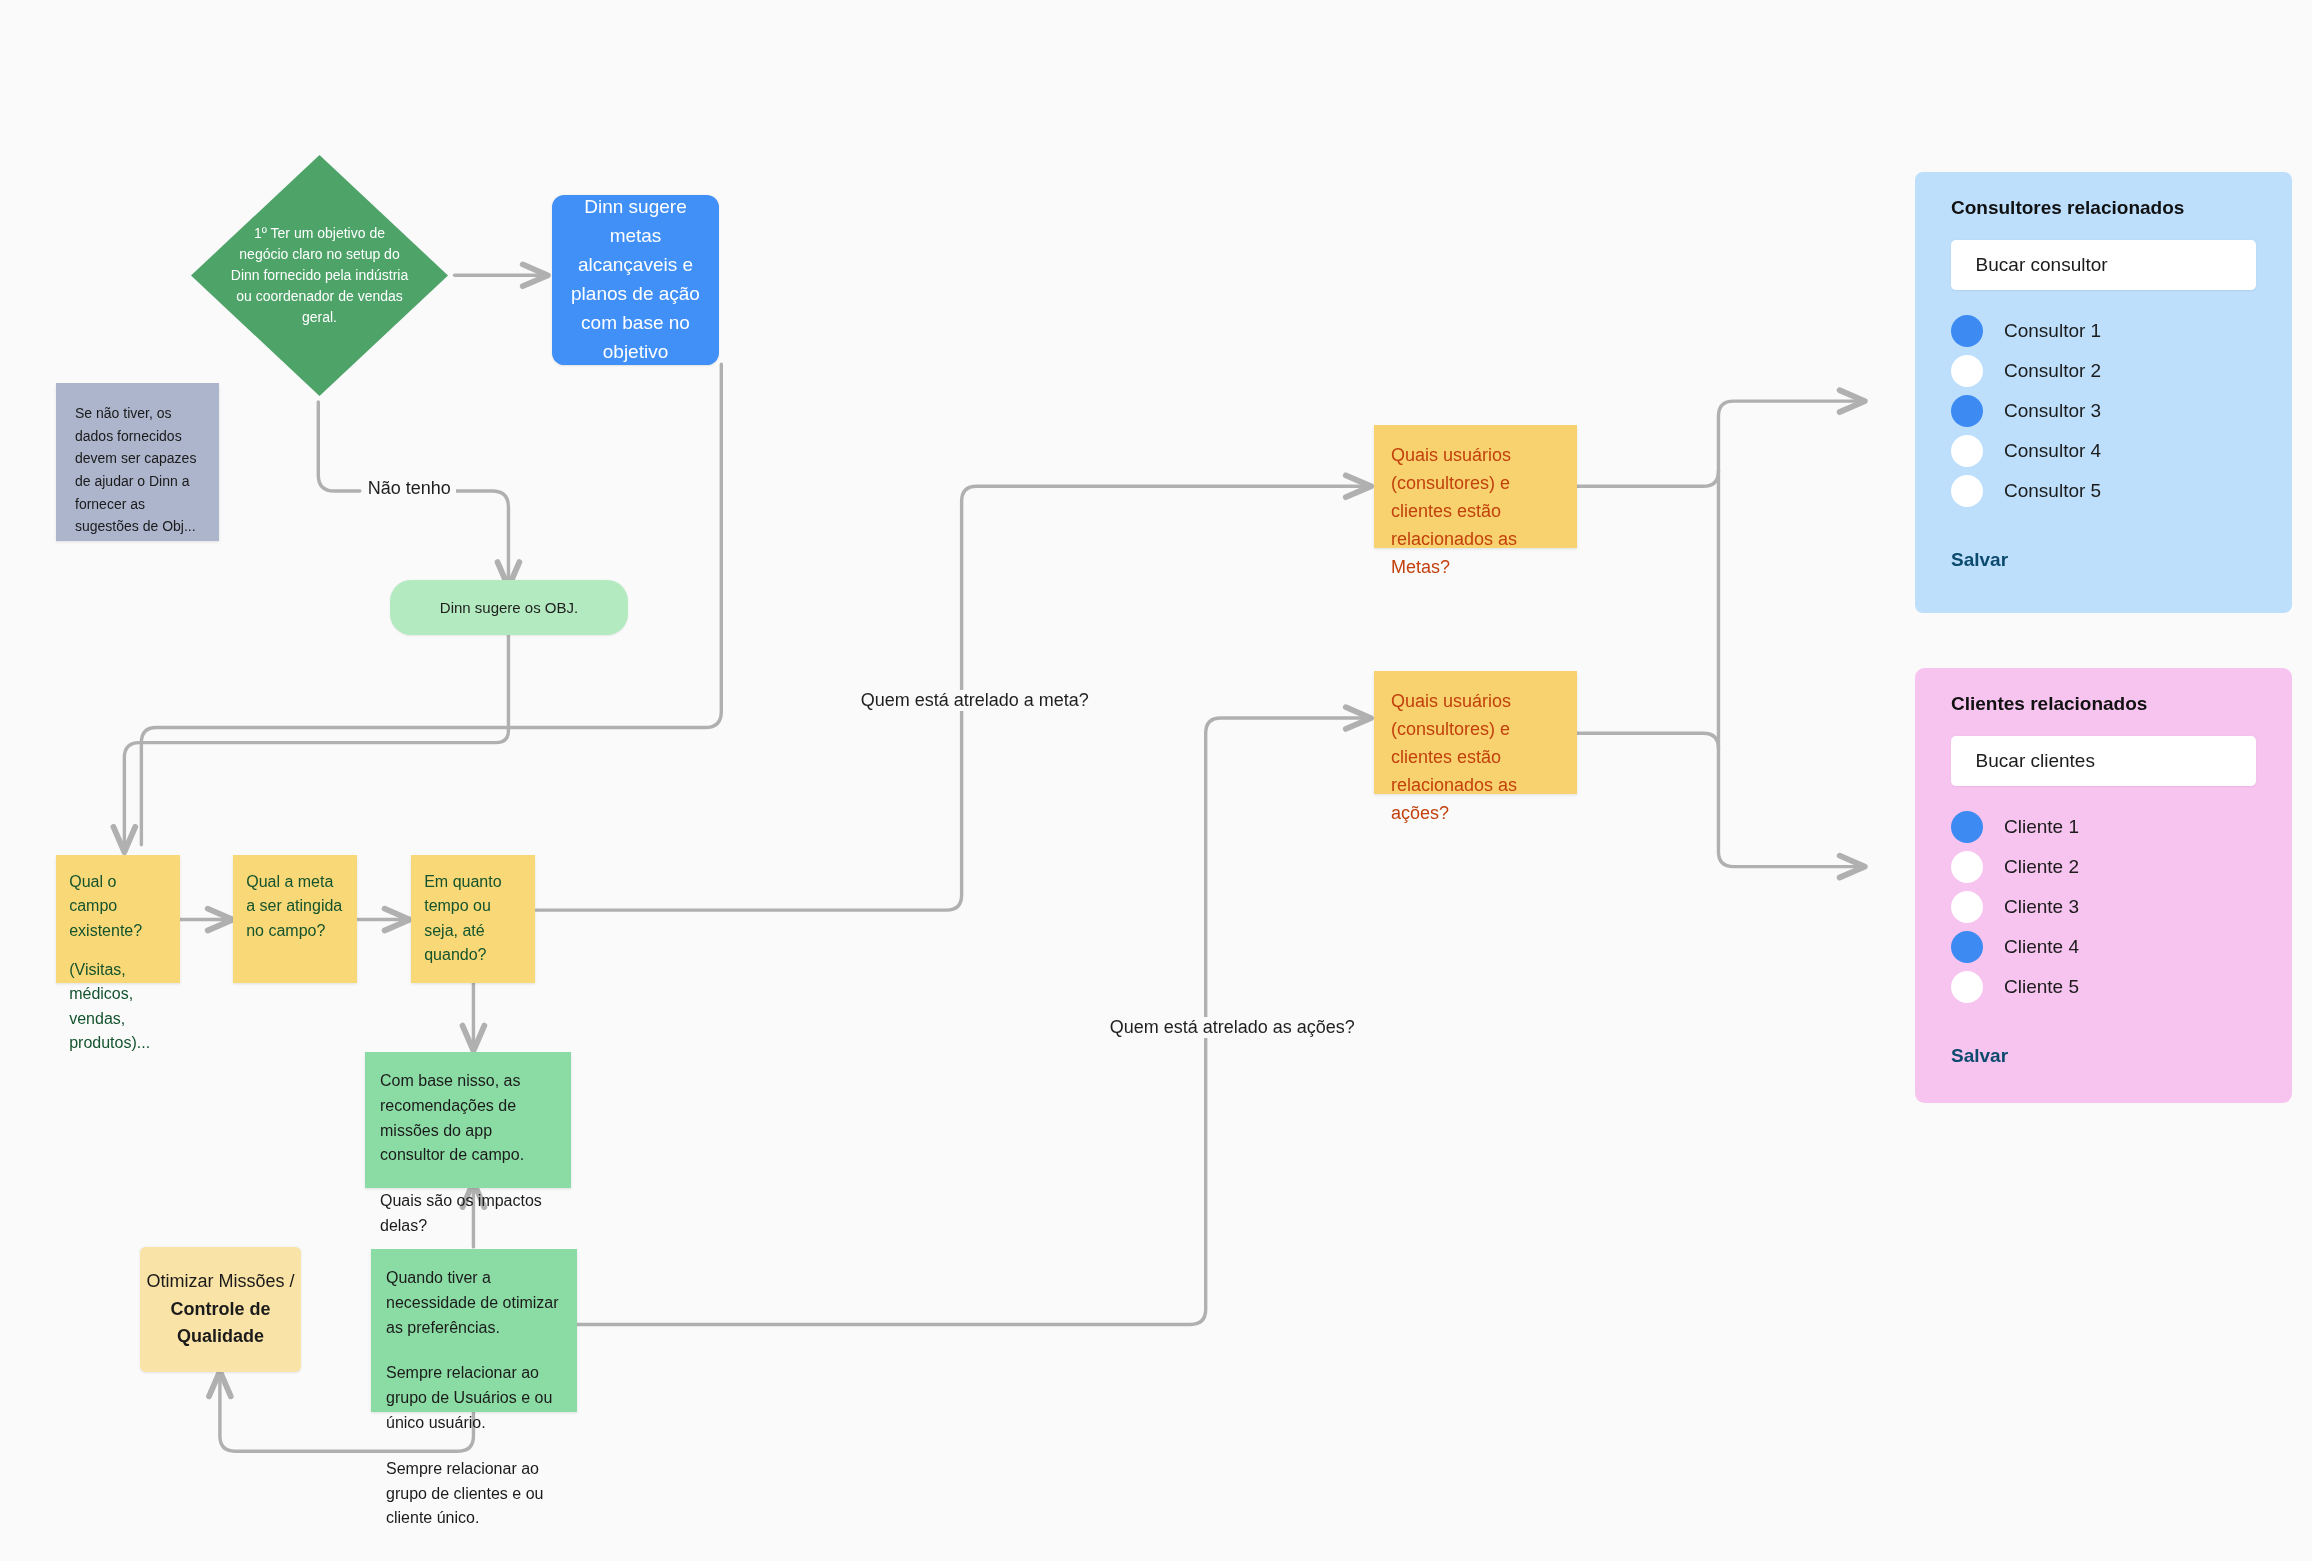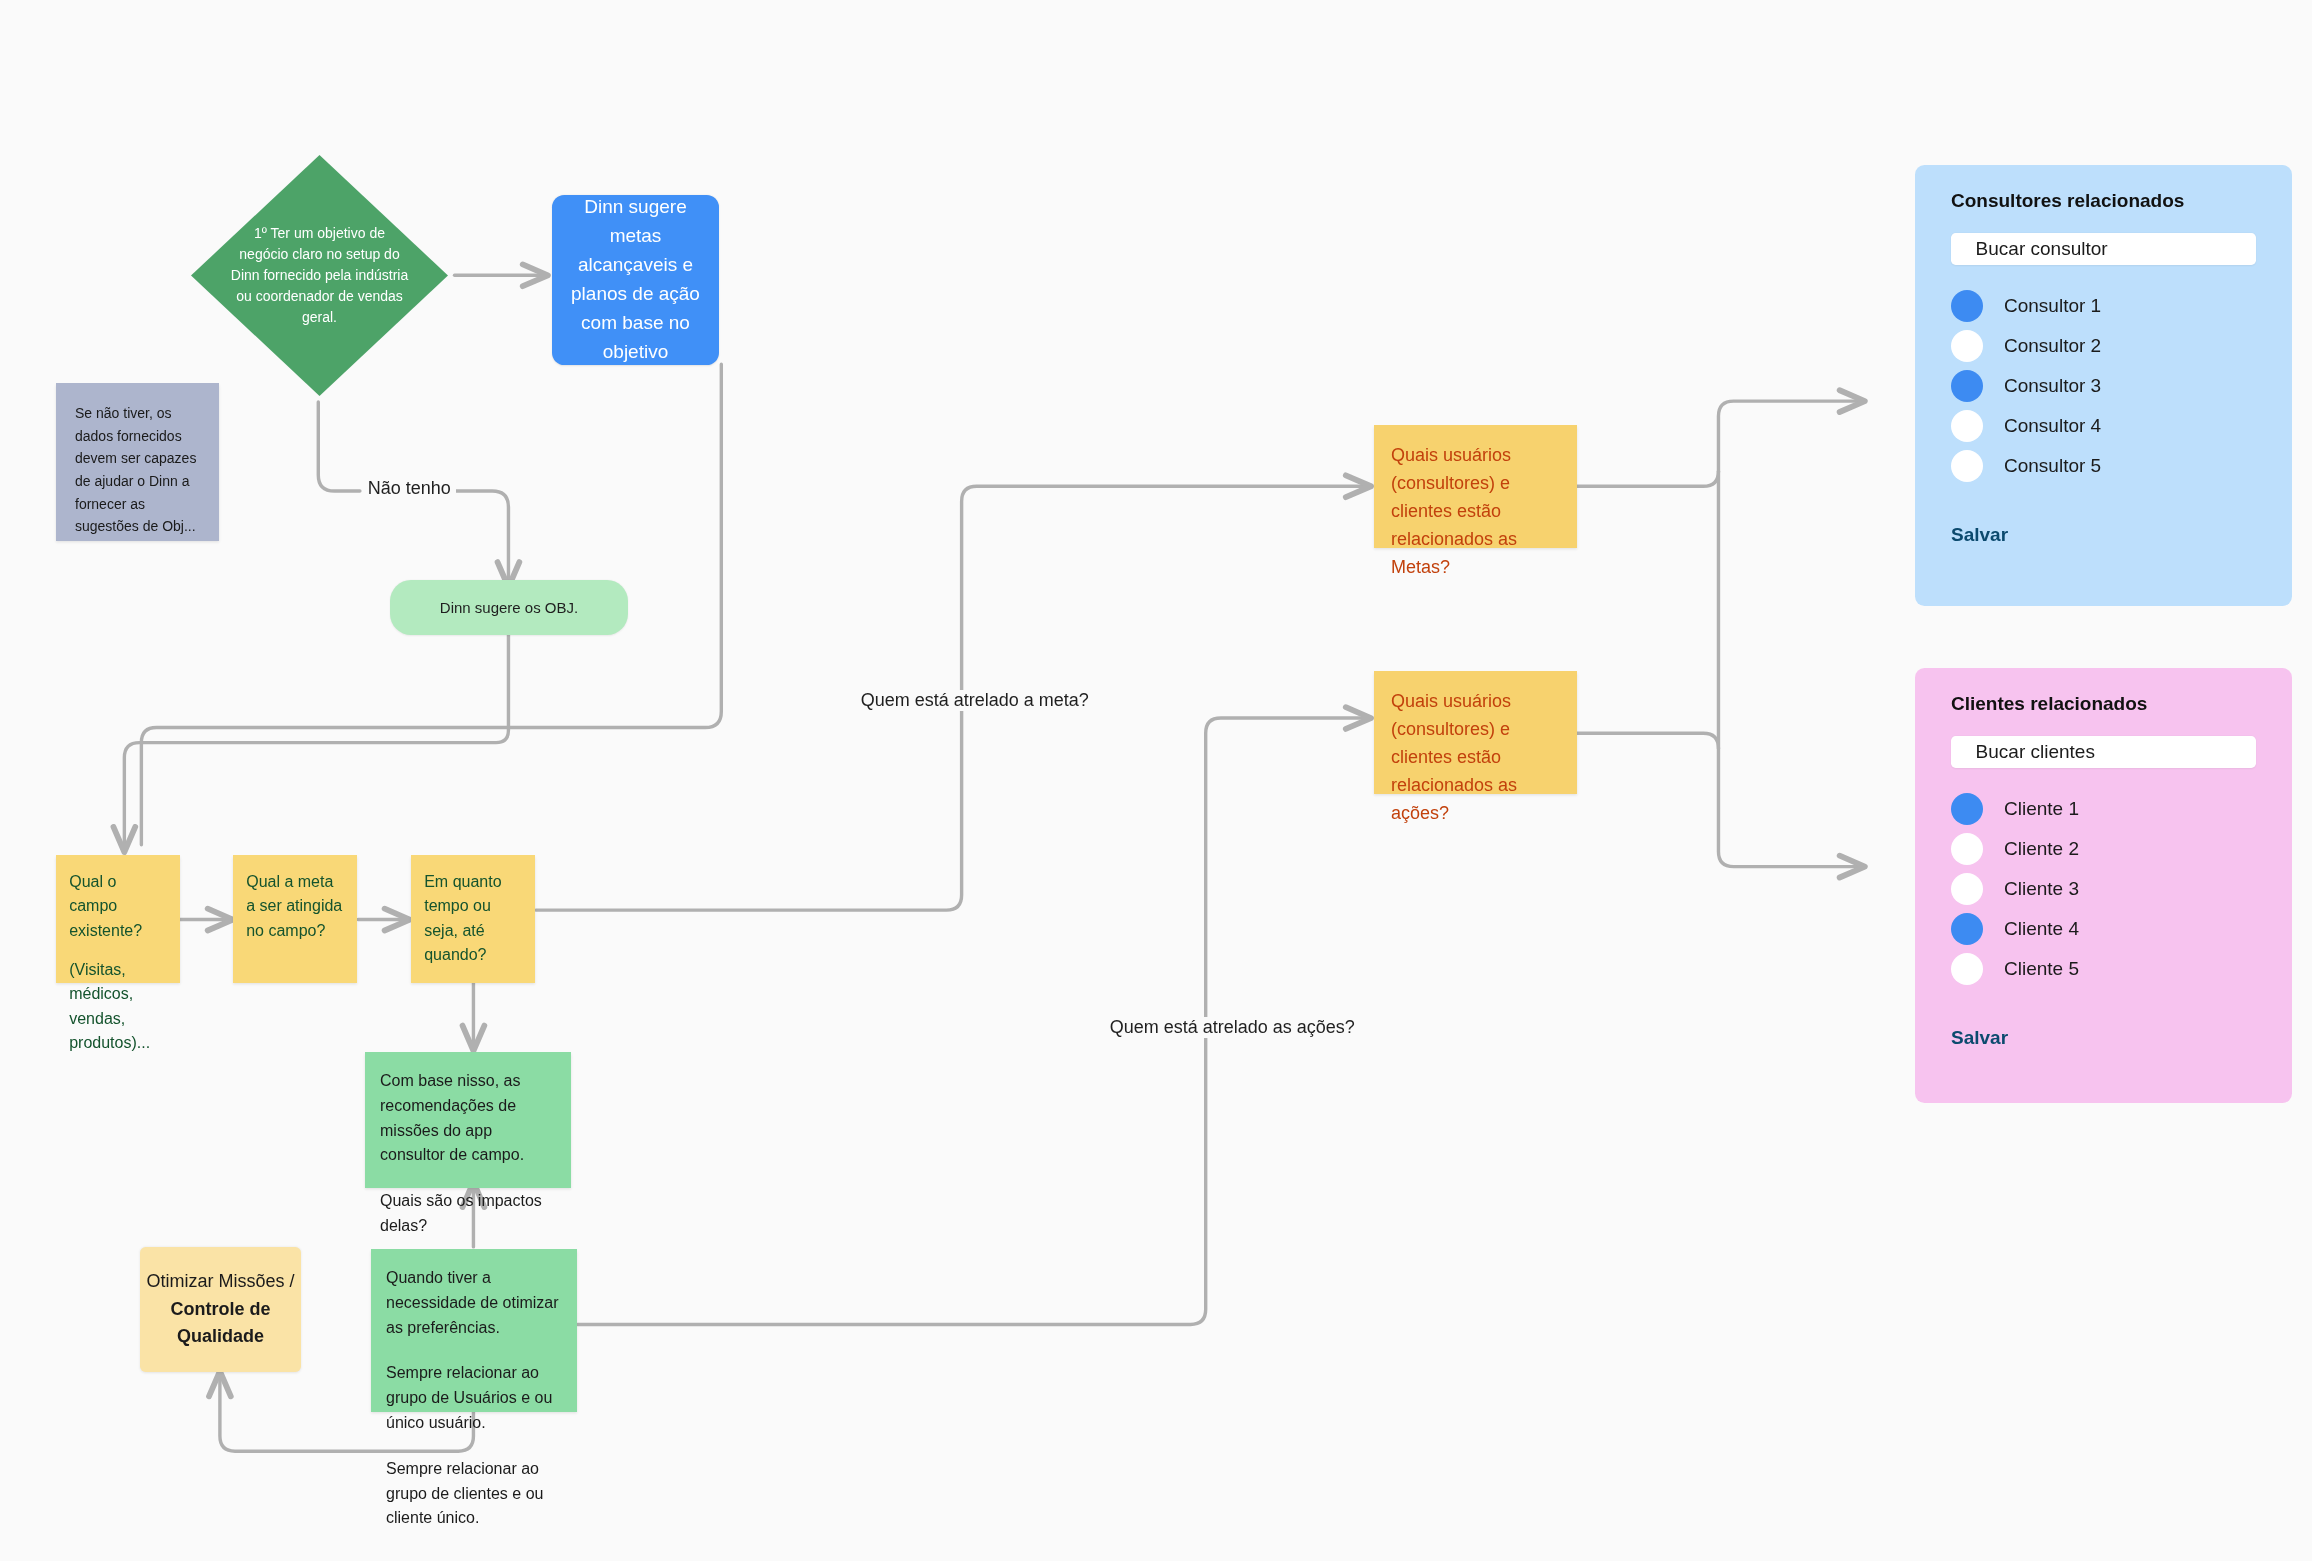--- a/index.html
+++ b/index.html
@@ -84,21 +84,21 @@
     position:absolute;font-size:18px;color:#1f1f1f;
     background:#fafafa;padding:0 5.7px;white-space:nowrap;
   }
 
   
   .panel{position:absolute;border-radius:9.5px;box-sizing:border-box;padding:24.6px 36px;}
   .panel.blue{background:#bddffc;}
   .panel.pink{background:#f7c3ef;}
   .panel-title{font-size:19px;font-weight:bold;color:#111;margin:0 0 21px 0;}
   .panel-search{
-    background:#fff;border-radius:4.7px;height:32px;
+    background:#fff;border-radius:4.7px;height:50px;
     display:flex;align-items:center;padding-left:24.6px;
     font-size:19px;color:#1b1b1b;margin-bottom:21px;
     box-shadow:0 0.9px 1.9px rgba(0,0,0,.06);
   }
   .panel-list{list-style:none;margin:0;padding:0;}
   .panel-list li{display:flex;align-items:center;height:40px;}
   .dot{
     width:32px;height:32px;border-radius:50%;flex:0 0 auto;margin-right:21px;
   }
   .dot.on{background:#3d8bf2;}
@@ -214,21 +214,21 @@
   <div class="node yellow-big" style="left:1374px;top:671px;width:203px;height:123px;">
     <div class="txt">Quais usuários (consultores) e clientes estão relacionados as ações?</div>
   </div>
 
   <div class="edge-label" style="left:362px;top:478px;">Não tenho</div>
 
   <div class="edge-label" style="left:855px;top:690px;">Quem está atrelado a meta?</div>
 
   <div class="edge-label" style="left:1104px;top:1017px;">Quem está atrelado as ações?</div>
 
-  <div class="panel blue" style="left:1915px;top:165px;width:377px;height:441px;">
+  <div class="panel blue" style="left:1915px;top:172px;width:377px;height:441px;border-radius:8px;">
     <div class="panel-title">Consultores relacionados</div>
     <div class="panel-search">Bucar consultor</div>
     <ul class="panel-list">
       <li>
         <span class="dot on"></span>
         <span class="label">Consultor 1</span>
       </li>
       <li>
         <span class="dot off"></span>
         <span class="label">Consultor 2</span>

